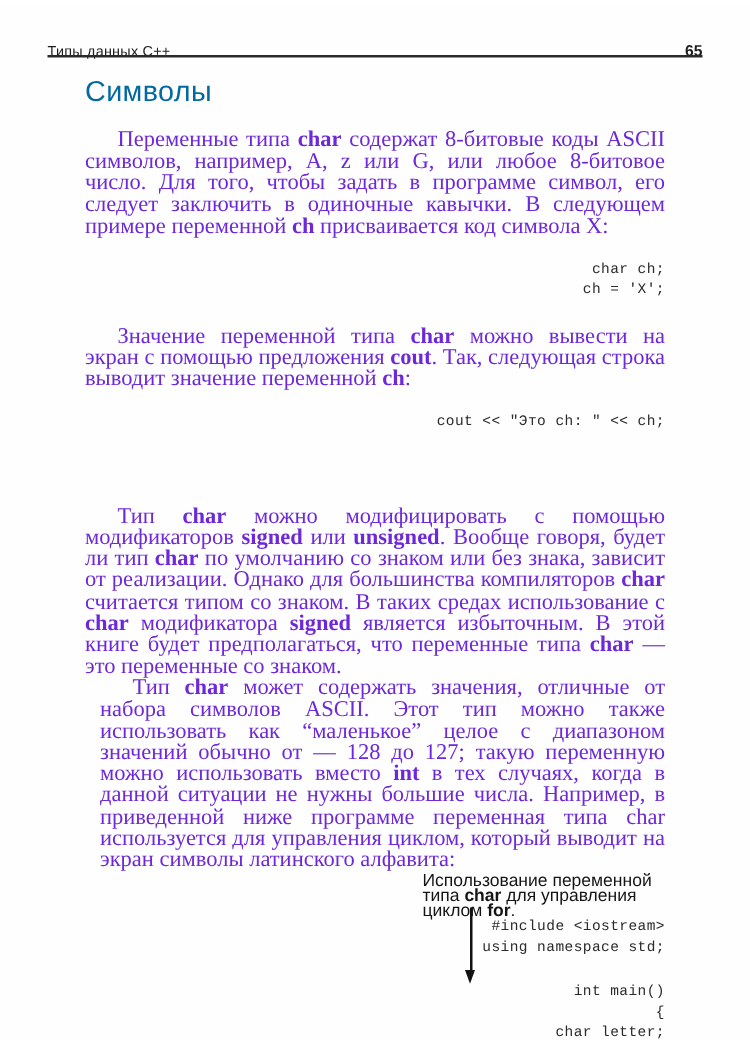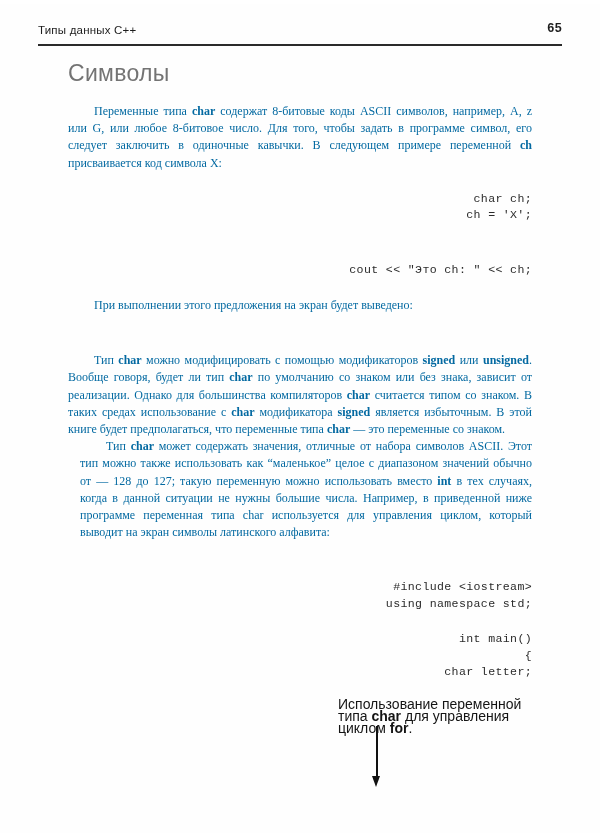--- a/index.html
+++ b/index.html
@@ -33,24 +33,25 @@
     align-items: flex-end;
     justify-content: space-between;
   }
   .runhead-title {
     font-family: "Liberation Sans", sans-serif;
     font-size: 11.5px;
     letter-spacing: 0.2px;
     color: #1c1c1c;
   }
   .runhead-page {
-    font-family: Liberation Mono, monospace;
+    font-family: Liberation Sans, sans-serif;
     font-size: 12.5px;
     font-weight: 600;
     color: #1c1c1c;
+    margin-top: 12px;
   }
   .runhead-rule {
     position: absolute;
     left: 38px;
     top: 40px;
     width: 524px;
     height: 1.6px;
     background: #2a2a2a;
   }
 
@@ -61,29 +62,29 @@
     top: 56px;
     width: 464px;
   }
 
   h1.section-title {
     font-family: "Liberation Sans", sans-serif;
     font-size: 23px;
     font-weight: 400;
     letter-spacing: 0.3px;
     margin: 0 0 16px 0;
-    color: #737373;
+    color: #0369a1;
   }
 
   p.body {
-    font-size: 12px;
+    font-size: 18px;
     line-height: 17.2px;
     text-align: justify;
     margin: 0;
-    color: #0369a1;
+    color: #6d28d9;
     hyphens: manual;
   }
   p.body.indent { text-indent: 26px; }
   p.body + p.body { margin-top: 0; margin-left: 12px; }
 
   .gap-sm { height: 14px; }
   .gap-md { height: 19px; }
   .gap-lg { height: 24px; }
 
   
@@ -165,28 +166,28 @@
 
     <p class="body indent"><span>Переменные типа </span><b>char</b><span> содержат 8-битовые коды ASCII символов, например, A, z или G, или любое 8-битовое число. Для того, чтобы задать в программе символ, его следует заключить в одиночные кавычки. В следующем примере переменной </span><b>ch</b><span> присваивается код символа X:</span></p>
 
     <div class="gap-md"></div>
 
     <pre class="code code-block">char ch;
 ch = 'X';</pre>
 
     <div class="gap-md"></div>
 
+    <p class="body indent"><span>Значение переменной типа </span><b>char</b><span> можно вывести на экран с помощью предложения </span><b>cout</b><span>. Так, следующая строка выводит значение переменной </span><b>ch</b><span>:</span></p>
 
     <div class="gap-md"></div>
 
     <pre class="code code-block">cout &lt;&lt; "Это ch: " &lt;&lt; ch;</pre>
 
     <div class="gap-md"></div>
 
-    <p class="body indent">При выполнении этого предложения на экран будет выведено:</p>
 
     <div class="gap-md"></div>
 
 
     <div class="gap-md"></div>
 
     <p class="body indent"><span>Тип </span><b>char</b><span> можно модифицировать с помощью модификаторов </span><b>signed</b><span> или </span><b>unsigned</b><span>. Вообще говоря, будет ли тип </span><b>char</b><span> по умолчанию со знаком или без знака, зависит от реализации. Однако для большинства компиляторов </span><b>char</b><span> считается типом со знаком. В таких средах использование с </span><b>char</b><span> модификатора </span><b>signed</b><span> является избыточным. В этой книге будет предполагаться, что переменные типа </span><b>char</b><span> — это переменные со знаком.</span></p>
 
     <p class="body indent"><span>Тип </span><b>char</b><span> может содержать значения, отличные от набора символов ASCII. Этот тип можно также использовать как “маленькое” целое с диапазоном значений обычно от — 128 до 127; такую переменную можно использовать вместо </span><b>int</b><span> в тех случаях, когда в данной ситуации не нужны большие числа. Например, в приведенной ниже программе переменная типа char используется для управления циклом, который выводит на экран символы латинского алфавита:</span></p>
 

